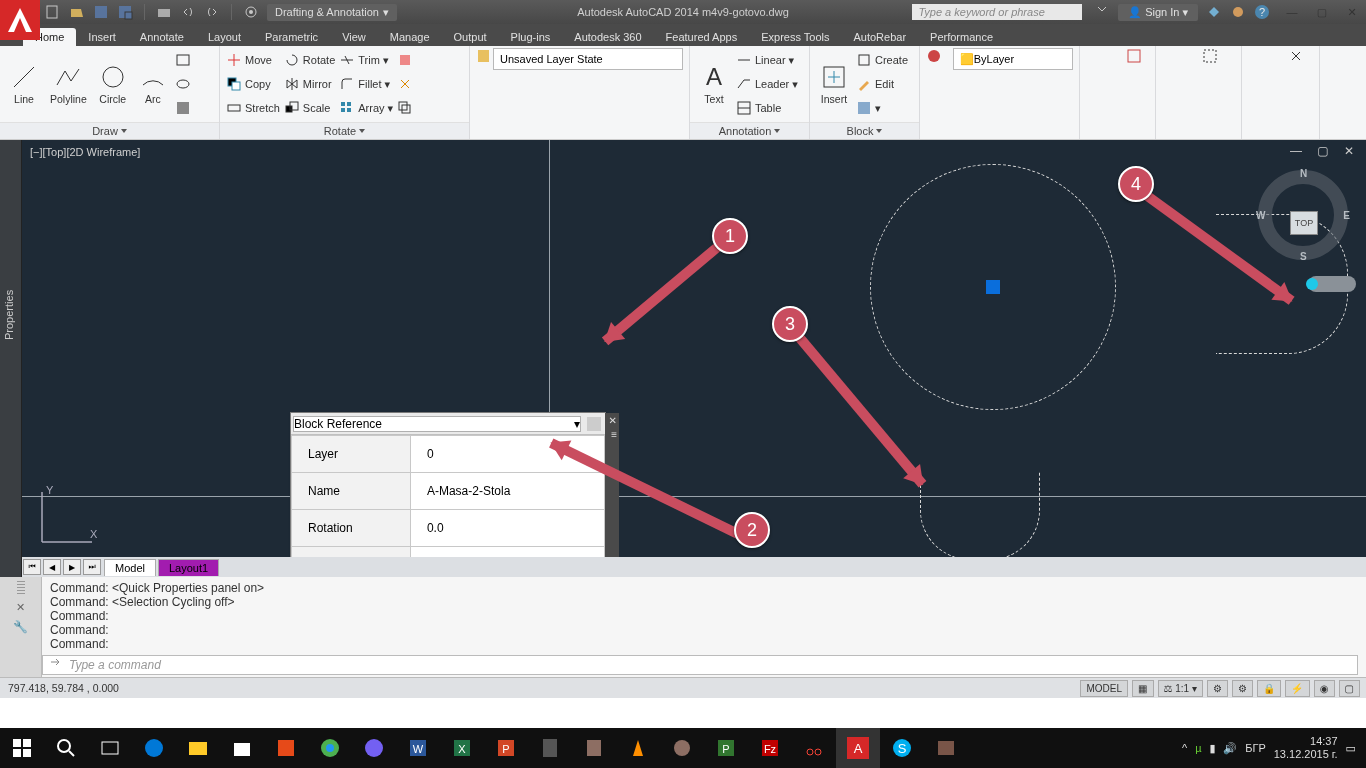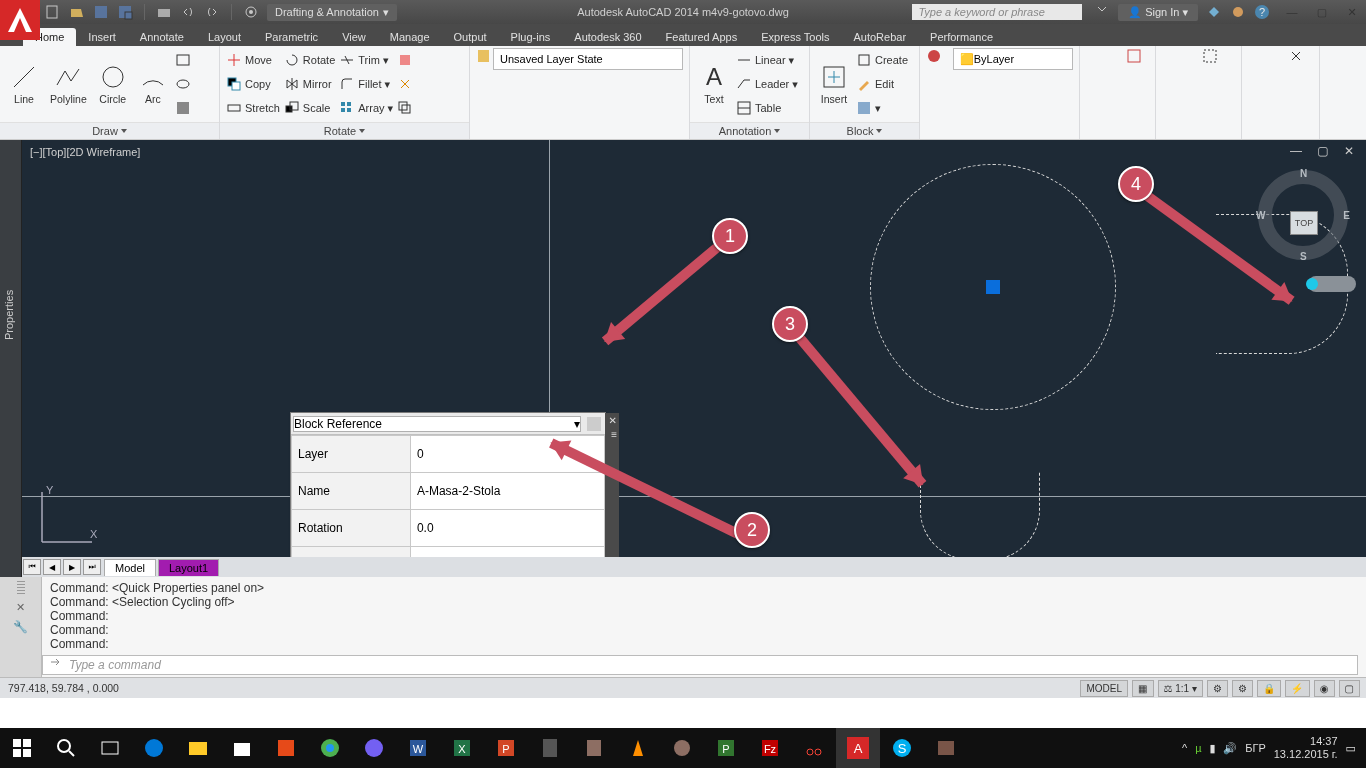--- a/index.html
+++ b/index.html
@@ -50,21 +50,21 @@
 
 
 .qp { position: absolute; left: 290px; top: 272px; width: 316px; background: #f4f4f4; border: 1px solid #7a7a7a; box-shadow: 1px 1px 2px rgba(0,0,0,0.5); }
 .qp-head { display: flex; align-items: center; height: 22px; background: #eaeaea; border-bottom: 1px solid #c0c0c0; }
 .qp-title { flex: 1; padding: 0 0; font-size: 12px; background: #fff; border: 1px solid #b0b0b0; margin: 2px; }
 .qp-head .hicn { width: 18px; height: 18px; margin: 0 2px; }
 .qp-sidebar { position: absolute; right: -14px; top: 0; width: 14px; height: 100%; background: #4a4a4a; }
 .qp-close { position: absolute; right: -12px; top: 2px; color: #ddd; font-size: 10px; }
 .qp-opts { position: absolute; right: -12px; top: 16px; color: #ddd; font-size: 10px; }
 .qp table { width: 100%; border-collapse: collapse; font-size: 12px; }
-.qp td { border: 1px solid #c8c8c8; padding: 2px 6px; background: #fff; height: 37px; }
+.qp td { border: 1px solid #c8c8c8; padding: 2px 16px; background: #fff; height: 37px; }
 .qp td.k { width: 38%; background: #f2f2f2; }
 .qp tr.sel td.k { background: #3399ff; color: #fff; }
 .qp tr.sel td.v { position: relative; }
 .qp .calc { position: absolute; right: 2px; top: 2px; width: 16px; height: 16px; border: 1px solid #999; background: #eee; font-size: 9px; text-align: center; }
 
 
 .anno { position: absolute; width: 36px; height: 36px; border-radius: 50%; background: #c94d5f; border: 2px solid #fff; color: #fff; display: flex; align-items: center; justify-content: center; font-size: 18px; font-weight: 400; box-shadow: 0 1px 3px rgba(0,0,0,0.5); z-index: 50; }
 .arrow { position: absolute; height: 10px; background: #c94d5f; transform-origin: left center; z-index: 49; }
 .arrow::after { content: ''; position: absolute; right: -12px; top: -6px; border: 11px solid transparent; border-left: 18px solid #c94d5f; }
 

